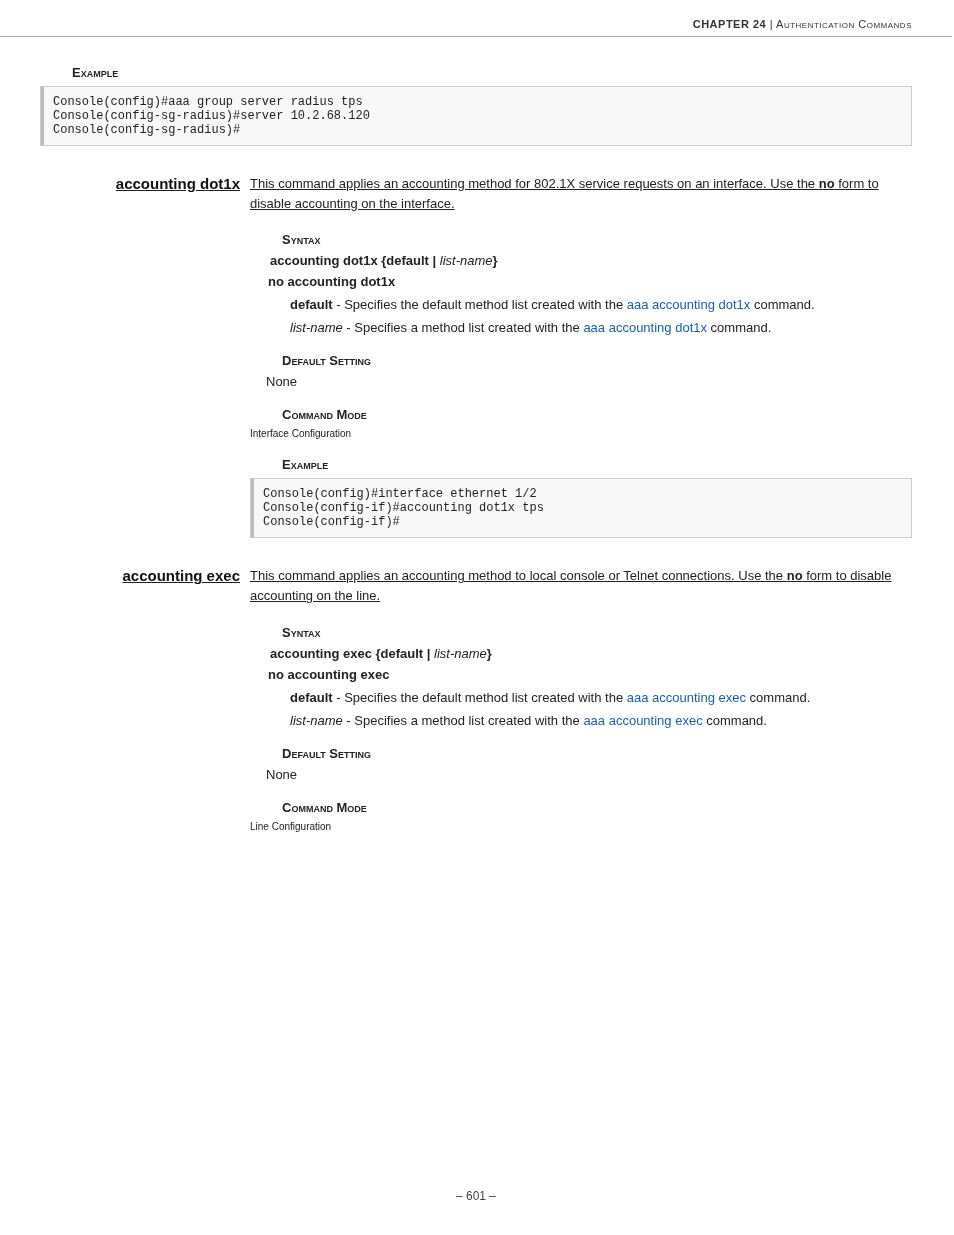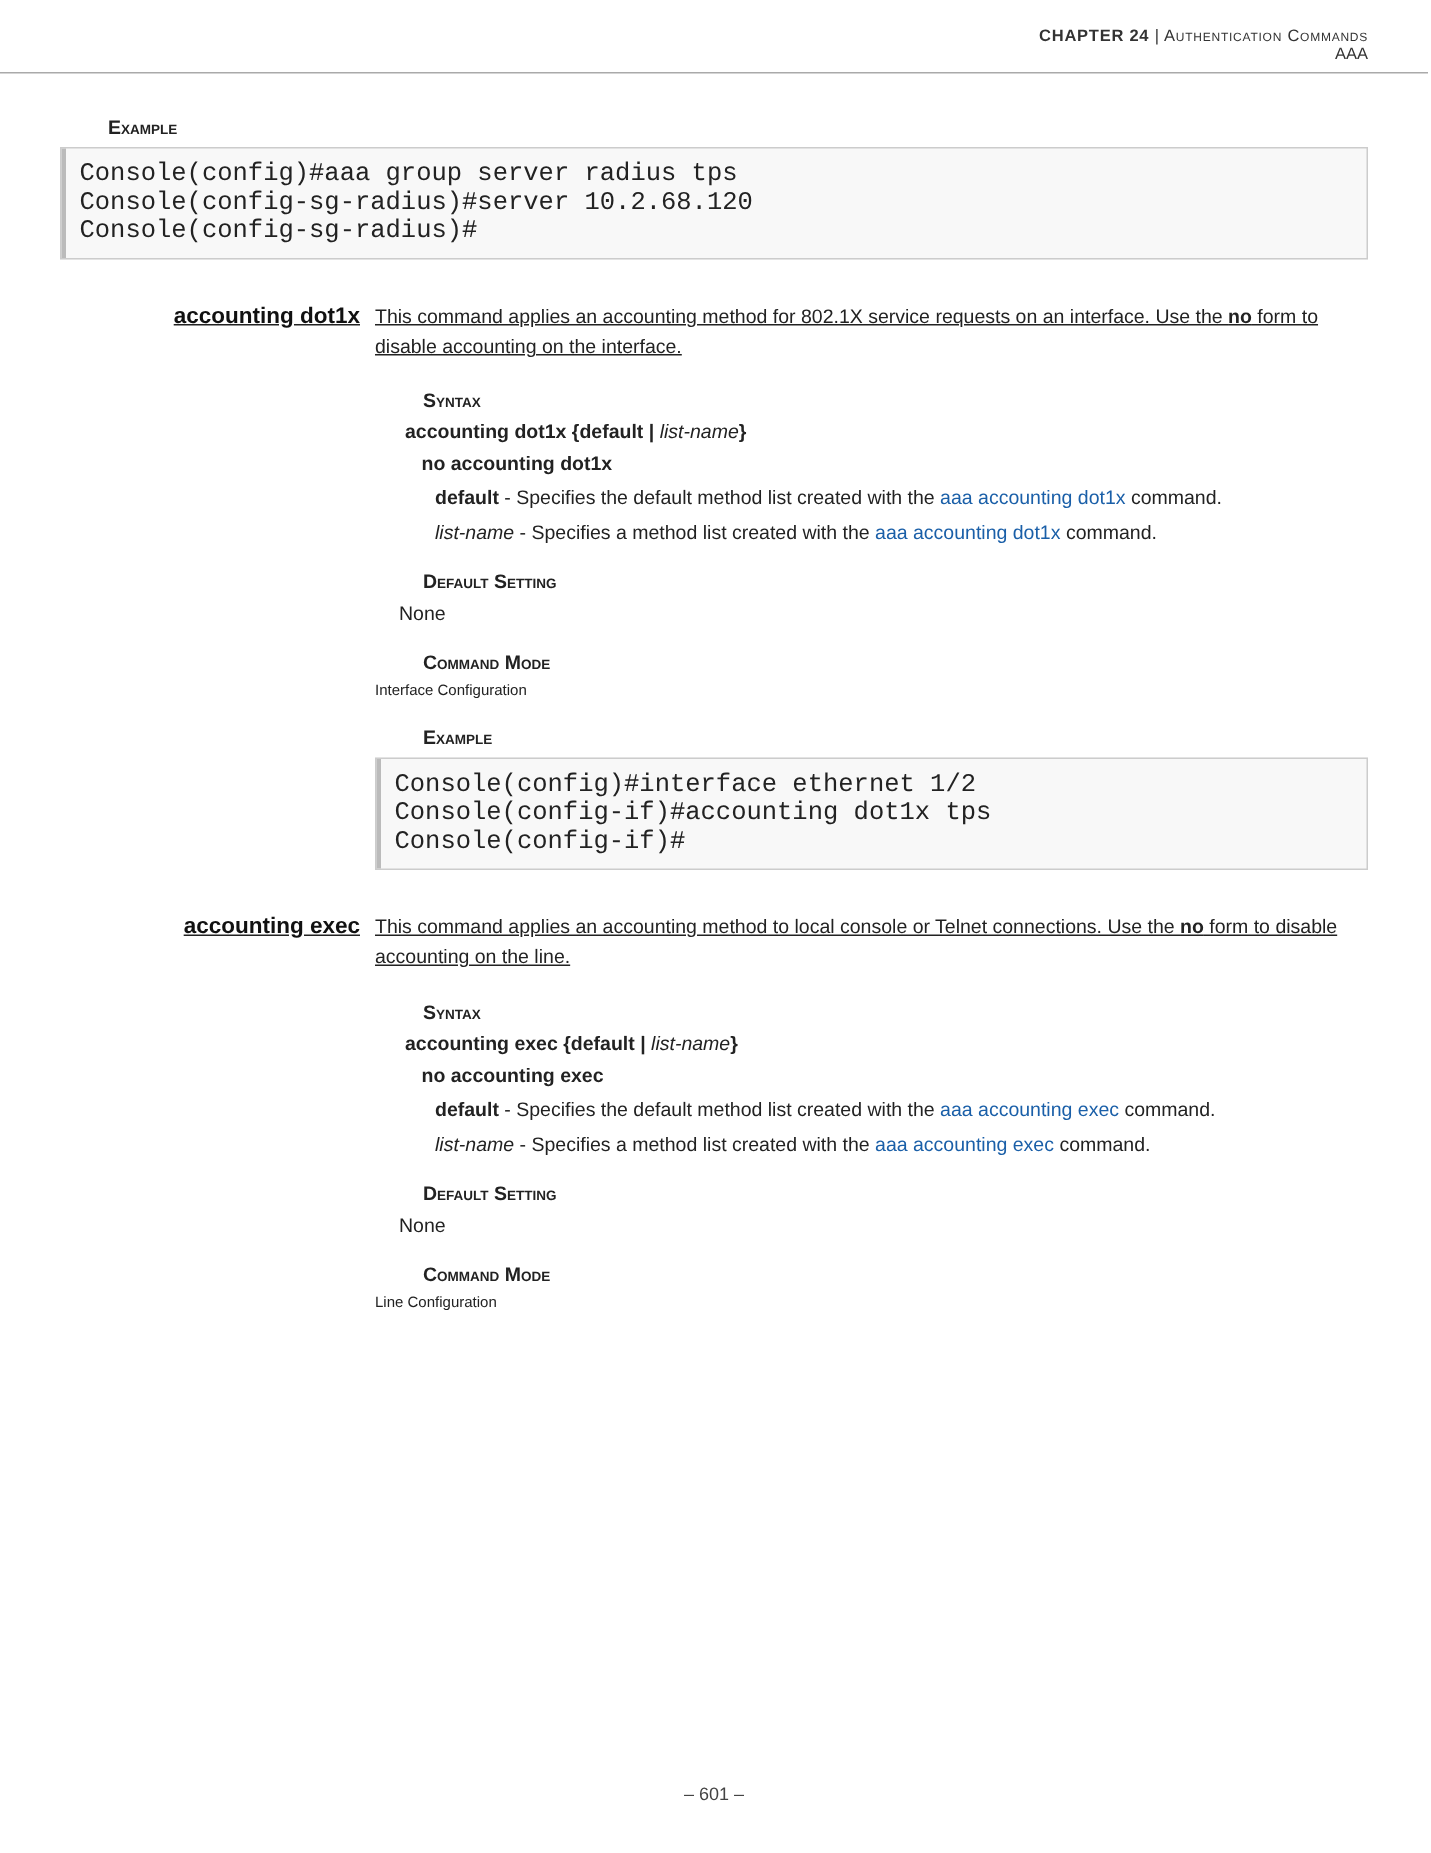--- a/index.html
+++ b/index.html
@@ -57,21 +57,21 @@
       margin-top: 18px;
       margin-bottom: 6px;
       padding-left: 32px;
     }
 
     .code-box {
       border: 1px solid #ccc;
       background: #f8f8f8;
       padding: 8px 12px;
       font-family: 'Courier New', Courier, monospace;
-      font-size: 17px;
+      font-size: 12px;
       color: #222;
       margin-bottom: 10px;
       position: relative;
     }
     .code-box::before {
       content: '';
       position: absolute;
       left: 0; top: 0; bottom: 0;
       width: 3px;
       background: #bbb;
@@ -118,21 +118,21 @@
     }
 
     .syntax-line .italic {
       font-style: italic;
       font-weight: normal;
     }
 
     .no-form {
       font-weight: bold;
       font-size: 13px;
-      margin-left: 31px;
+      margin-left: 18px;
       margin-bottom: 8px;
     }
 
     .param-block {
       margin-left: 40px;
       margin-bottom: 8px;
     }
 
     .param-name {
       font-weight: bold;
@@ -185,21 +185,20 @@
 <body>
 
 <div class="page">
 
   <div class="page-header">
     <div class="chapter-line">
       <span class="chapter-label">CHAPTER 24</span>
       <span> | </span>
       <span>Authentication Commands</span>
     </div>
-    <div class="sub-line">AAA</div>
   </div>
 
   <div class="content">
 
     <div class="example-section">
       <div class="section-label">Example</div>
       <div class="code-box">
         <div>Console(config)#aaa group server radius tps</div>
         <div>Console(config-sg-radius)#server 10.2.68.120</div>
         <div>Console(config-sg-radius)#</div>

